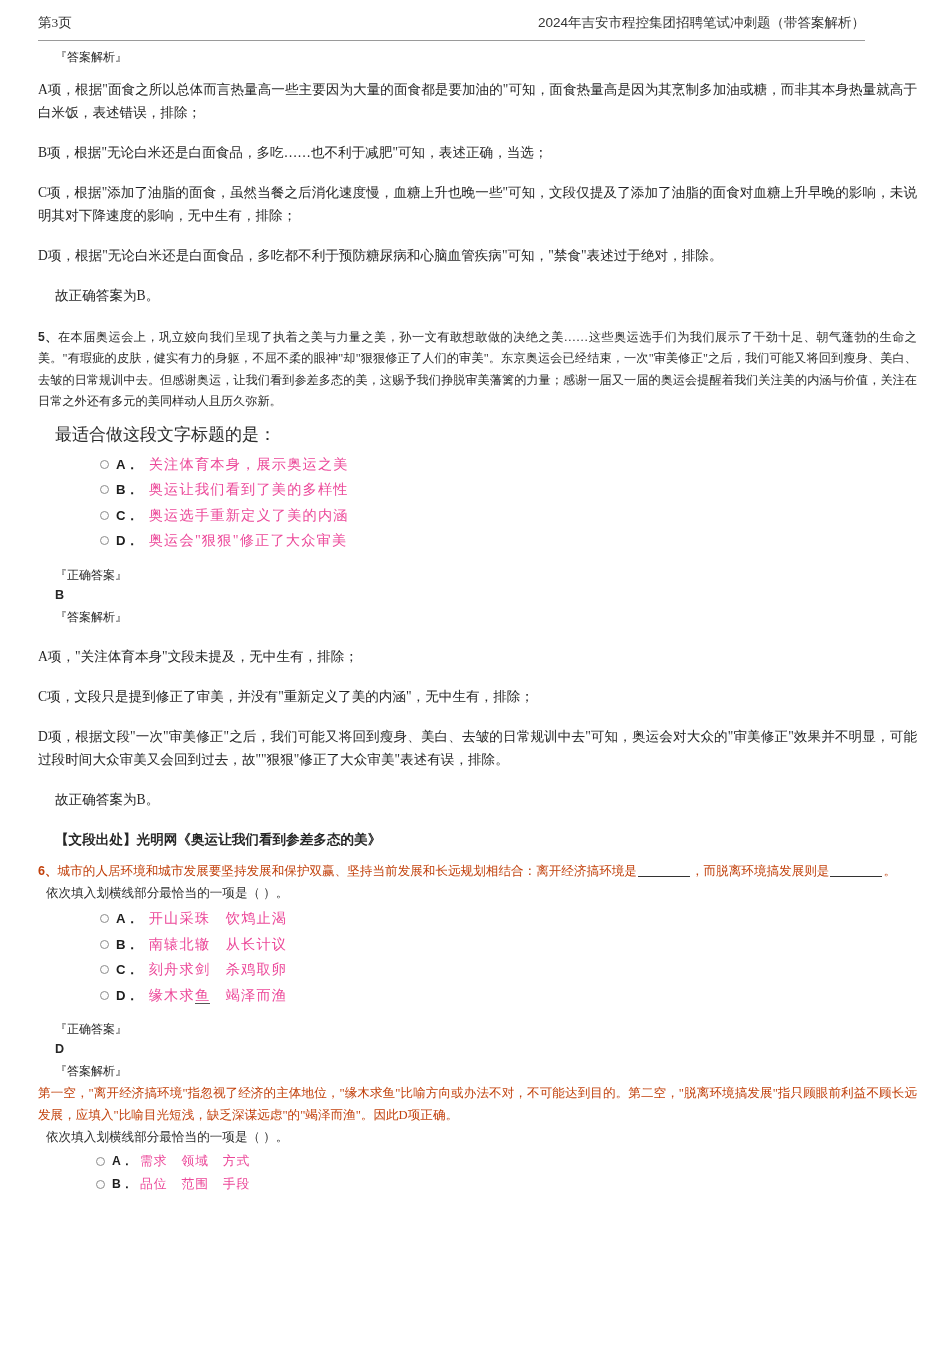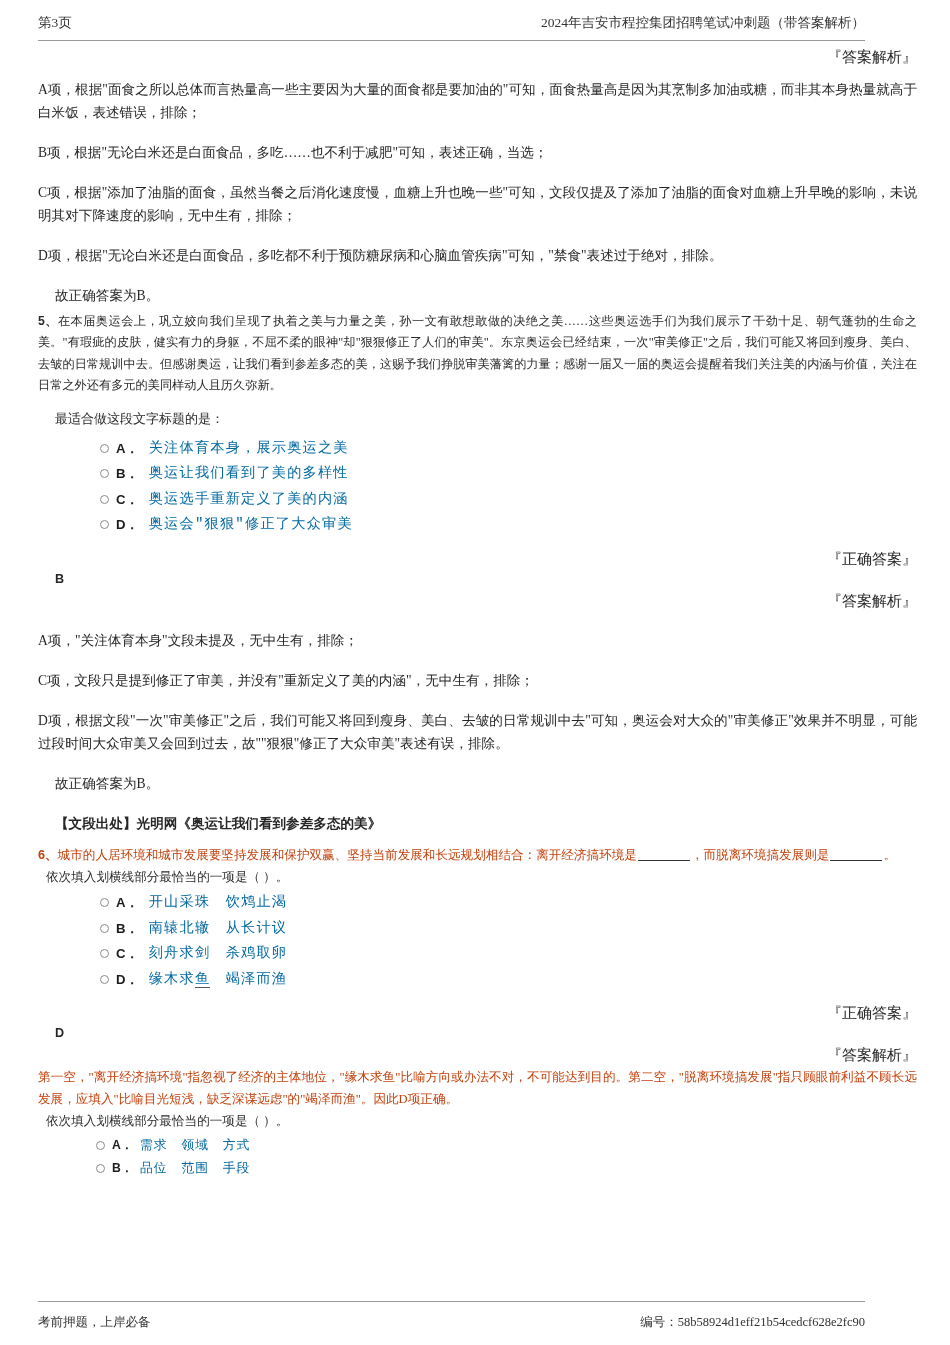--- a/index.html
+++ b/index.html
@@ -36,21 +36,21 @@
     justify-content: space-between;
     font-size: 13.5px;
     color: #333333;
     line-height: 17px;
   }
   .page-header .hdr-left {
     font-family: "Liberation Serif", serif;
     letter-spacing: 0px;
   }
   .page-header .hdr-right {
-    font-family: Liberation Serif, serif;
+    font-family: Liberation Sans, sans-serif;
     letter-spacing: 0px;
   }
 
   
   .page-footer {
     position: absolute;
     bottom: 14px;
     left: 38px;
     right: 33px;
     height: 24px;
@@ -77,28 +77,27 @@
 
   .p {
     margin: 0 0 0 0;
     text-align: justify;
     text-justify: inter-ideograph;
     font-size: 13.6px;
     line-height: 23px;
   }
   .gap-lg { margin-top: 17px; }
   .gap-md { margin-top: 10px; }
-  .gap-sm { margin-top: 4px; }
+  .gap-sm { margin-top: 20px; }
   .gap-xs { margin-top: 1px; }
 
   .bracket-label {
-    font-size: 15px;
+    font-size: 12px;
     line-height: 22px;
     padding-left: 17px;
-    text-align: right;
   }
   .answer-letter {
     font-family: "Liberation Sans", sans-serif;
     font-size: 12.6px;
     line-height: 19px;
     padding-left: 17px;
     font-weight: 600;
   }
   .source-line {
     font-size: 13.6px;
@@ -113,21 +112,21 @@
     text-justify: inter-ideograph;
     color: #2b2b2b;
   }
   .question-line {
     font-size: 12.6px;
     line-height: 21.5px;
     text-align: justify;
     color: #c2410c;
   }
   .prompt {
-    font-size: 13px;
+    font-size: 17px;
     line-height: 23px;
     padding-left: 17px;
     color: #2b2b2b;
   }
   .prompt-sm {
     font-size: 12.6px;
     line-height: 21px;
     padding-left: 8px;
     color: #2b2b2b;
   }
@@ -156,23 +155,22 @@
     font-family: "Liberation Sans", sans-serif;
     font-size: 13.2px;
     font-weight: 600;
     color: #1d1d1d;
     margin-right: 10px;
     letter-spacing: 0px;
   }
   .option-row.sm .opt-letter { font-size: 12.2px; margin-right: 7px; }
   .opt-text {
     font-size: 14.2px;
-    color: #0369a1;
+    color: #ec4899;
     letter-spacing: 1.2px;
-    font-family: Liberation Mono, monospace;
   }
   .option-row.sm .opt-text { font-size: 12.8px; letter-spacing: 1.0px; }
   .squiggle {
     border-bottom: 1px solid #555;
   }
 
   .blank {
     display: inline-block;
     border-bottom: 1px solid #333;
     width: 44px;
@@ -293,18 +291,14 @@
       </div>
       <div class="option-row sm">
         <span class="radio"></span>
         <span class="opt-letter">B．</span>
         <span class="opt-text">品位　范围　手段</span>
       </div>
     </div>
 
   </div>
 
-  <div class="page-footer">
-    <span class="ftr-left">考前押题，上岸必备</span>
-    <span class="ftr-right">编号：58b58924d1eff21b54cedcf628e2fc90</span>
-  </div>
 
 </div>
 
 </body></html>

